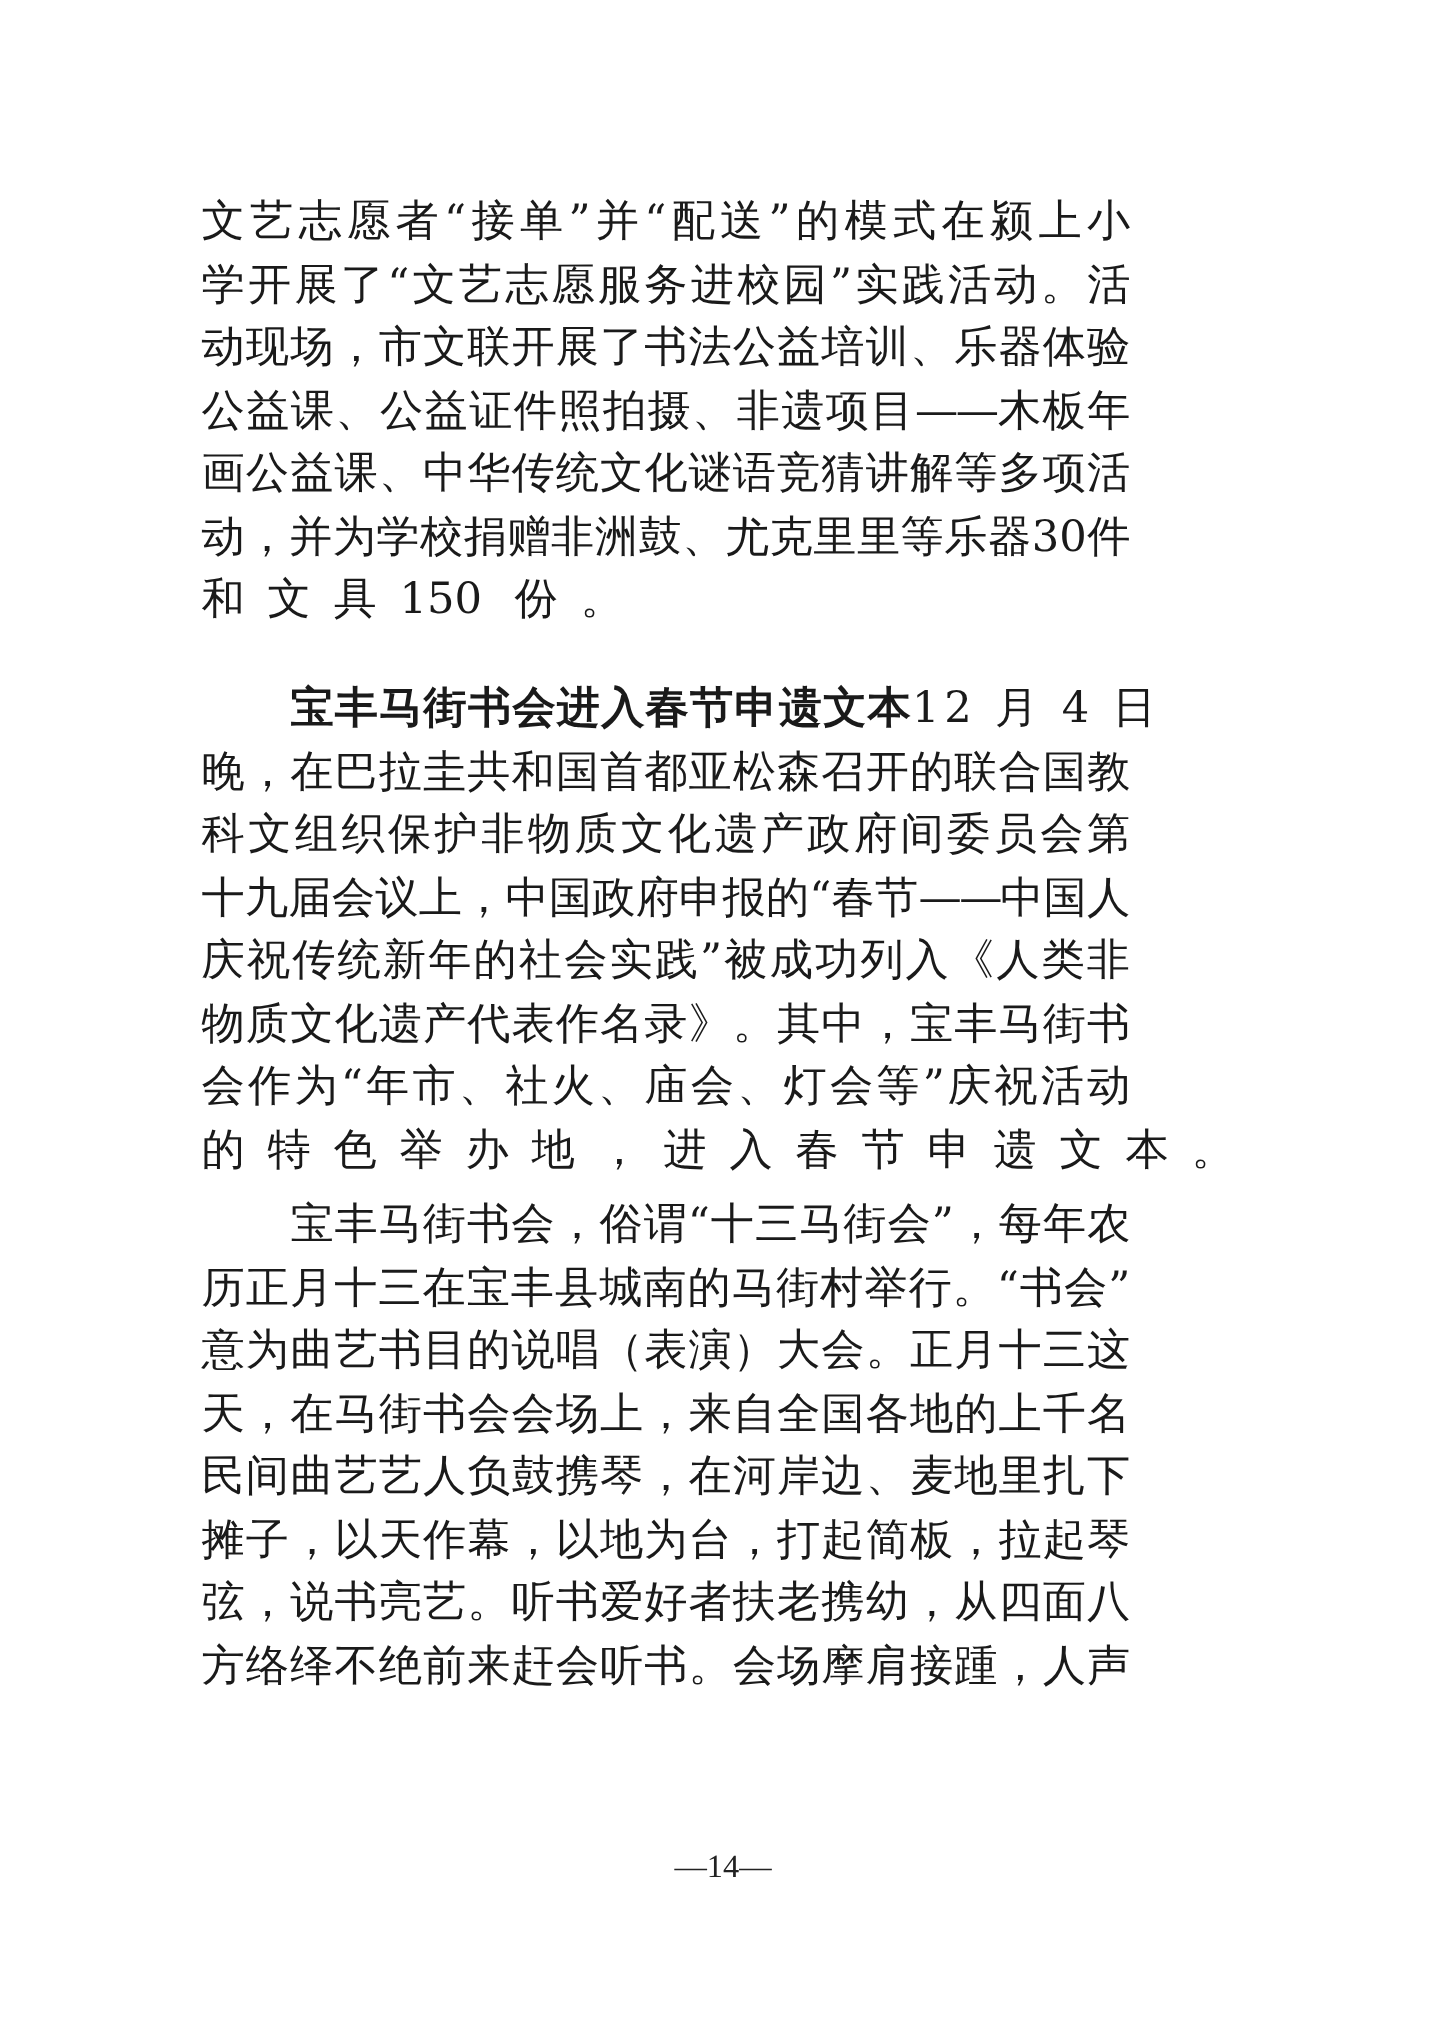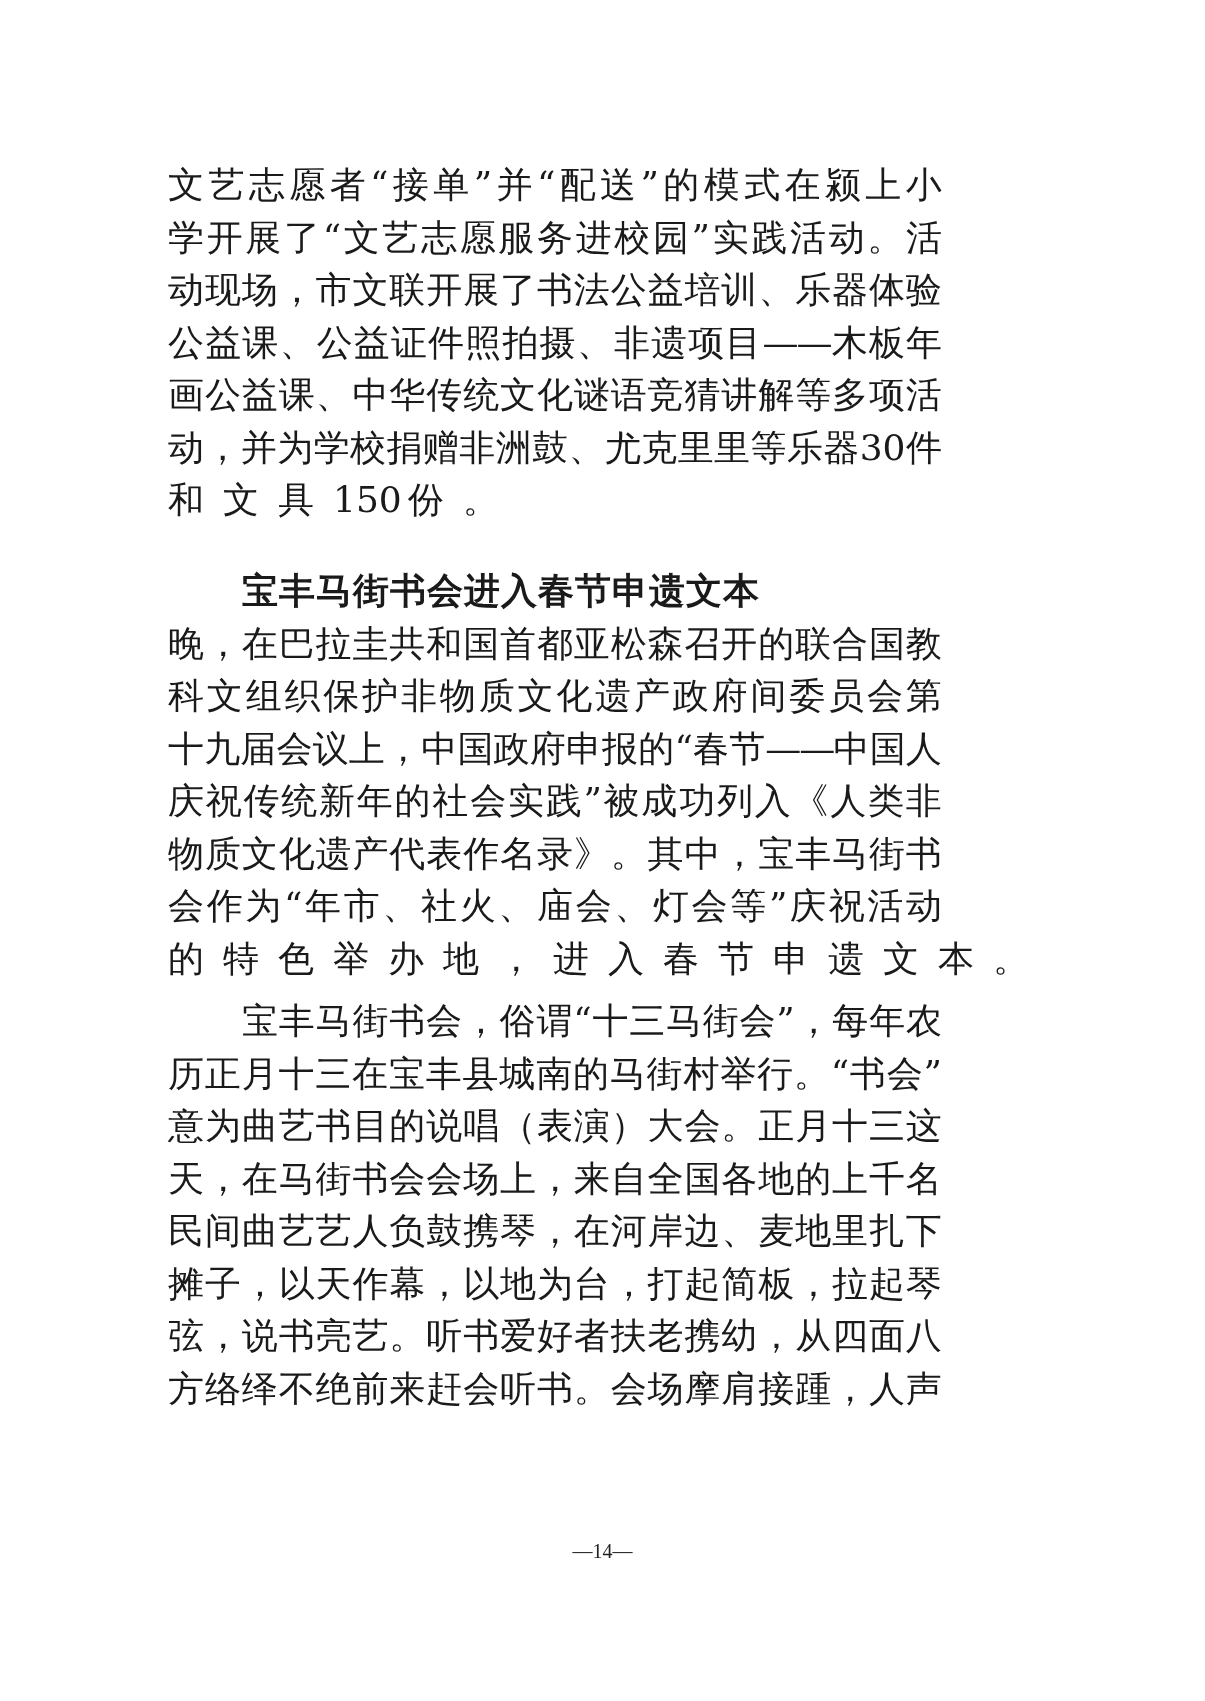--- a/index.html
+++ b/index.html
@@ -6,21 +6,21 @@
   body { width: 1205px; height: 1701px; position: relative; overflow: hidden;
          font-family: "DejaVu Serif", "Liberation Serif", serif; color: #1a1a1a; }
   .page { position: absolute; left: 0; top: 0; width: 1205px; height: 1701px; }
   .block { position: absolute; left: 168px; width: 774px; }
   .line { display: block; height: 52.5px; line-height: 52.5px; font-size: 36px;
           text-align: justify; text-align-last: justify; white-space: nowrap; overflow: visible; }
   .line.last { text-align-last: left; }
   .line.indent { padding-left: 74px; }
   .heading { font-family: "DejaVu Sans", "Liberation Sans", sans-serif; font-weight: bold; }
   .page-number { position: absolute; left: 0; width: 1205px; top: 1540px; text-align: center;
-                 font-size: 20px; font-family: "Liberation Serif", serif; color: #222; }
+                 font-size: 27px; font-family: "Liberation Serif", serif; color: #222; }
 </style>
 </head>
 <body>
 
 <div class="page">
 
   <div class="block" style="top:159px;">
     <span class="line">
         <span style="display: flex; justify-content: space-between;">
           <span>文</span>
@@ -168,30 +168,31 @@
           <span>器</span>
           <span>30</span>
           <span>件</span>
         </span>
       </span>
     <span class="line last">
         <span style="display: flex; justify-content: flex-start;">
           <span style="margin-right: 19px;">和</span>
           <span style="margin-right: 19px;">文</span>
           <span style="margin-right: 19px;">具</span>
-          <span style="margin-right: 6px;">150</span>
+          <span style="margin-right: 27px;">150</span>
           <span style="margin-right: 19px;">份</span>
           <span style="margin-right: 19px;">。</span>
         </span>
       </span>
   </div>
 
   <div class="block" style="top:565px;">
     <span class="line indent" style="display:flex; justify-content:space-between; text-align:left;">
       <span class="heading" style="letter-spacing:1px;">宝丰马街书会进入春节申遗文本</span>
+      <span style="letter-spacing:4px;">12 月 4 日</span>
     </span>
     <span class="line">
         <span style="display: flex; justify-content: space-between;">
           <span>晚</span>
           <span>，</span>
           <span>在</span>
           <span>巴</span>
           <span>拉</span>
           <span>圭</span>
           <span>共</span>

